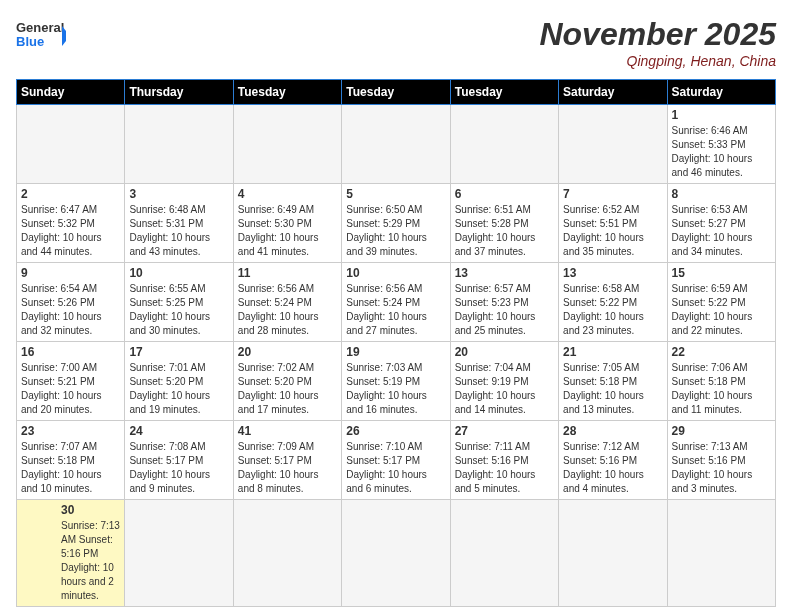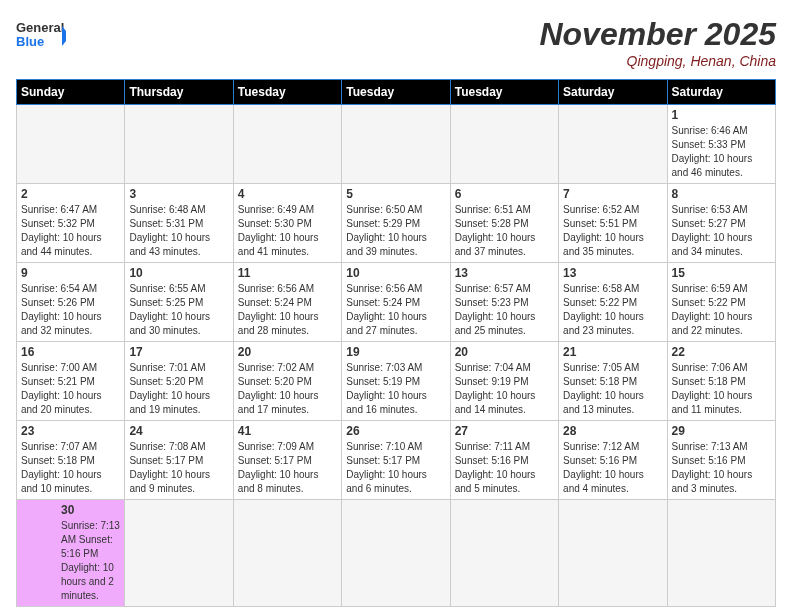--- a/index.html
+++ b/index.html
@@ -69,21 +69,21 @@
     }
     .day-info {
       font-size: 10px;
       line-height: 1.4;
       color: #333;
     }
     .last-row td {
       background: #f5f5f5;
     }
     .last-row td.has-data {
-      background: #f0abfc;
+      background: #fef9c3;
       padding-left: 44px;
     }
   </style>
 </head>
 <body>
 
 <div class="header">
   <div class="logo">
   <svg width="50" height="40" viewBox="0 0 50 40">
     <text x="0" y="16" font-size="13" font-weight="bold" fill="#333" font-family="Arial">General</text>

